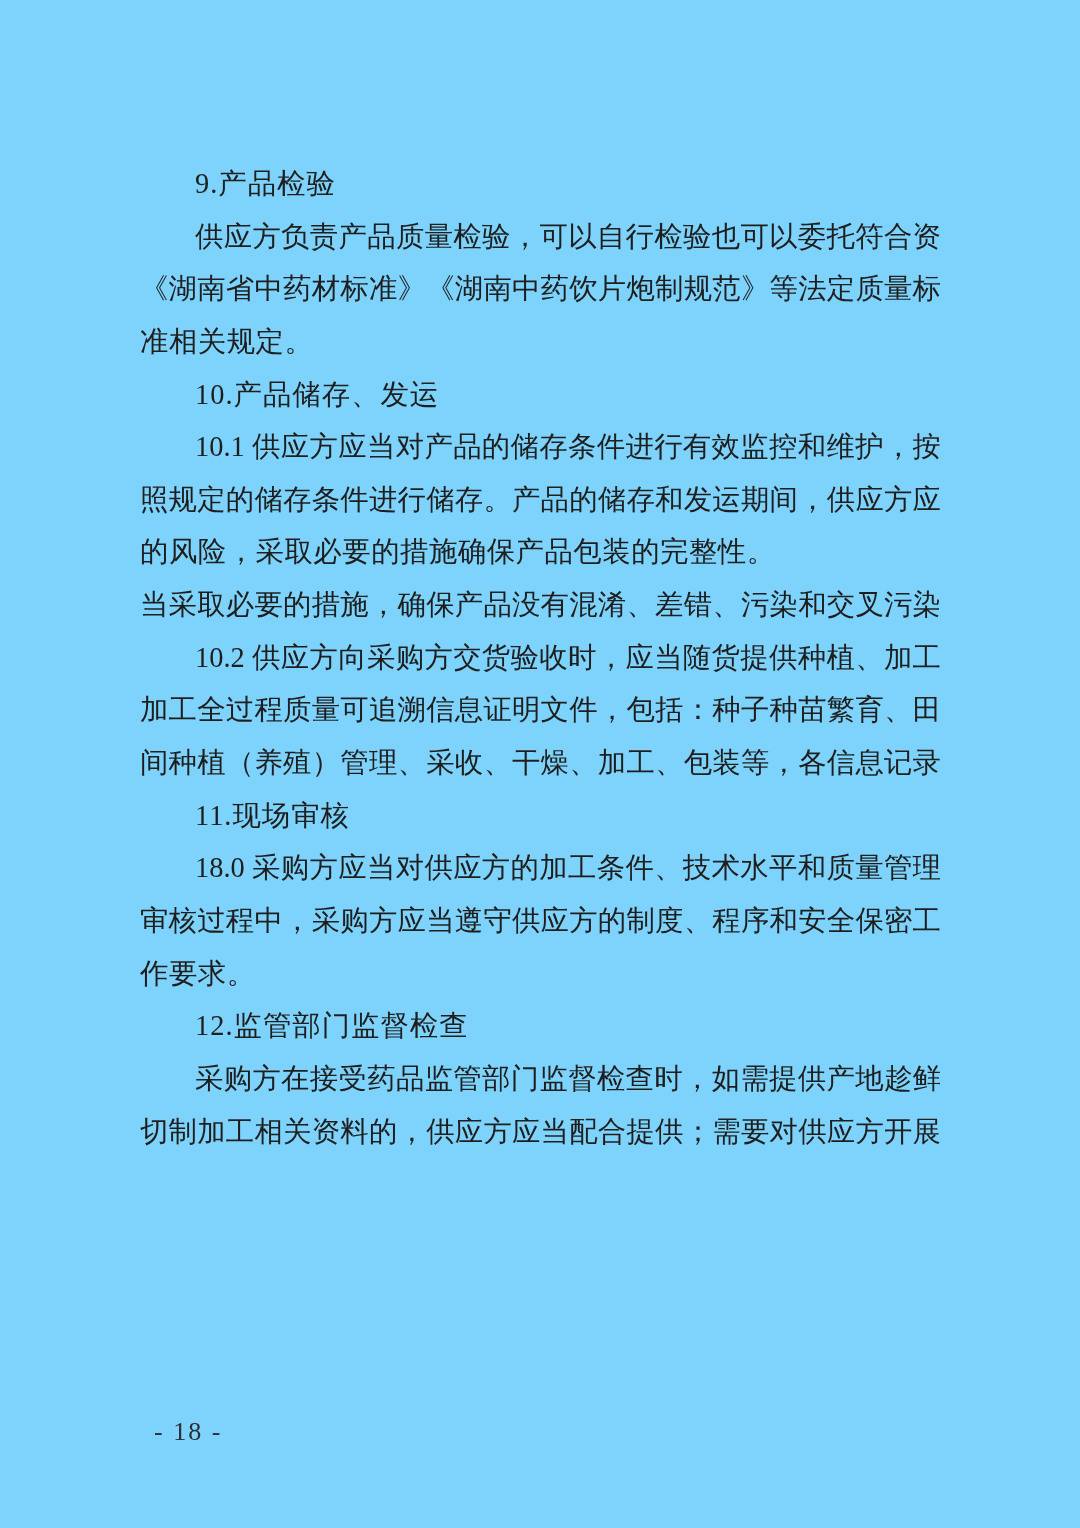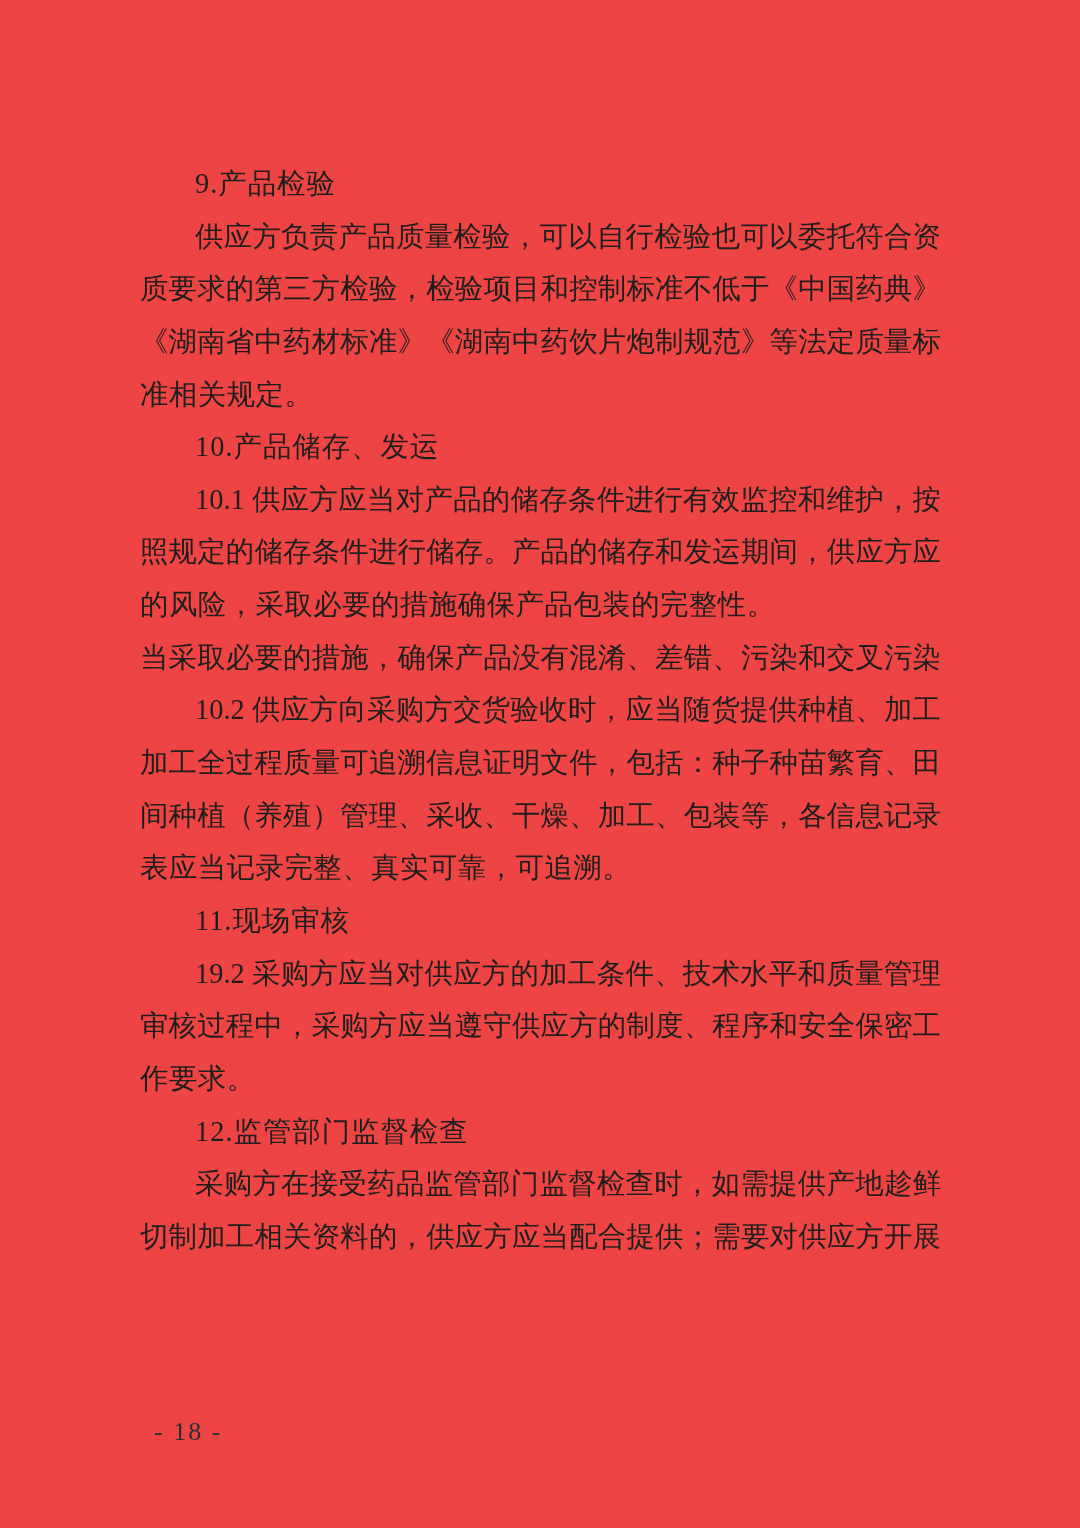--- a/index.html
+++ b/index.html
@@ -4,21 +4,21 @@
 <style>
   html, body {
     margin: 0;
     padding: 0;
     background: #ffffff;
   }
   .page {
     position: relative;
     width: 1080px;
     height: 1528px;
-    background: #ef4444;
+    background: #7dd3fc;
     font-family: "Liberation Serif", "DejaVu Serif", serif;
     color: #1e1e1e;
     overflow: hidden;
   }
   .doc-body {
     position: absolute;
     left: 140px;
     top: 158px;
     width: 801px;
   }
@@ -54,34 +54,32 @@
     margin-left: 12px;
   }
 </style>
 </head>
 <body>
 
 <div class="page">
   <main class="doc-body">
       <div class="line heading indent">9.产品检验</div>
       <div class="line fill indent">供应方负责产品质量检验，可以自行检验也可以委托符合资</div>
-      <div class="line fill">质要求的第三方检验，检验项目和控制标准不低于《中国药典》</div>
       <div class="line fill">《湖南省中药材标准》《湖南中药饮片炮制规范》等法定质量标</div>
       <div class="line">准相关规定。</div>
       <div class="line heading indent">10.产品储存、发运</div>
       <div class="line fill indent">10.1 供应方应当对产品的储存条件进行有效监控和维护，按</div>
       <div class="line fill">照规定的储存条件进行储存。产品的储存和发运期间，供应方应</div>
       <div class="line">的风险，采取必要的措施确保产品包装的完整性。</div>
       <div class="line fill">当采取必要的措施，确保产品没有混淆、差错、污染和交叉污染</div>
       <div class="line fill indent">10.2 供应方向采购方交货验收时，应当随货提供种植、加工</div>
       <div class="line fill">加工全过程质量可追溯信息证明文件，包括：种子种苗繁育、田</div>
       <div class="line fill">间种植（养殖）管理、采收、干燥、加工、包装等，各信息记录</div>
-      <div class="line">表应当记录完整、真实可靠，可追溯。</div>
       <div class="line heading indent">11.现场审核</div>
-      <div class="line fill indent">19.2 采购方应当对供应方的加工条件、技术水平和质量管理</div>
+      <div class="line fill indent">18.0 采购方应当对供应方的加工条件、技术水平和质量管理</div>
       <div class="line fill">审核过程中，采购方应当遵守供应方的制度、程序和安全保密工</div>
       <div class="line">作要求。</div>
       <div class="line heading indent">12.监管部门监督检查</div>
       <div class="line fill indent">采购方在接受药品监管部门监督检查时，如需提供产地趁鲜</div>
       <div class="line fill">切制加工相关资料的，供应方应当配合提供；需要对供应方开展</div>
     </main>
   <div class="footer">- 18 -</div>
 </div>
 
 </body></html>

